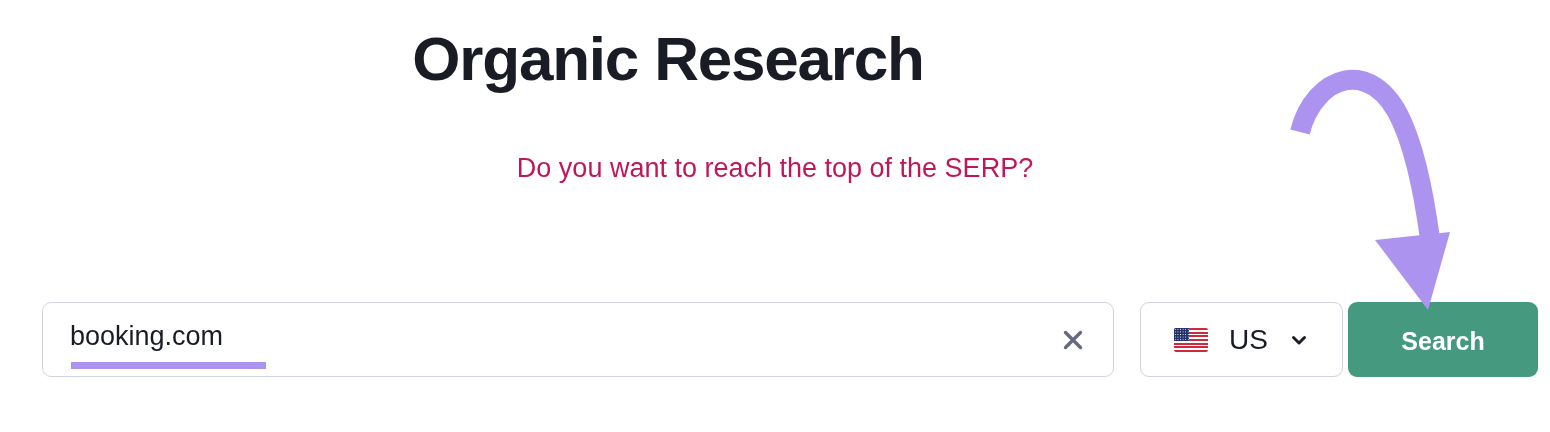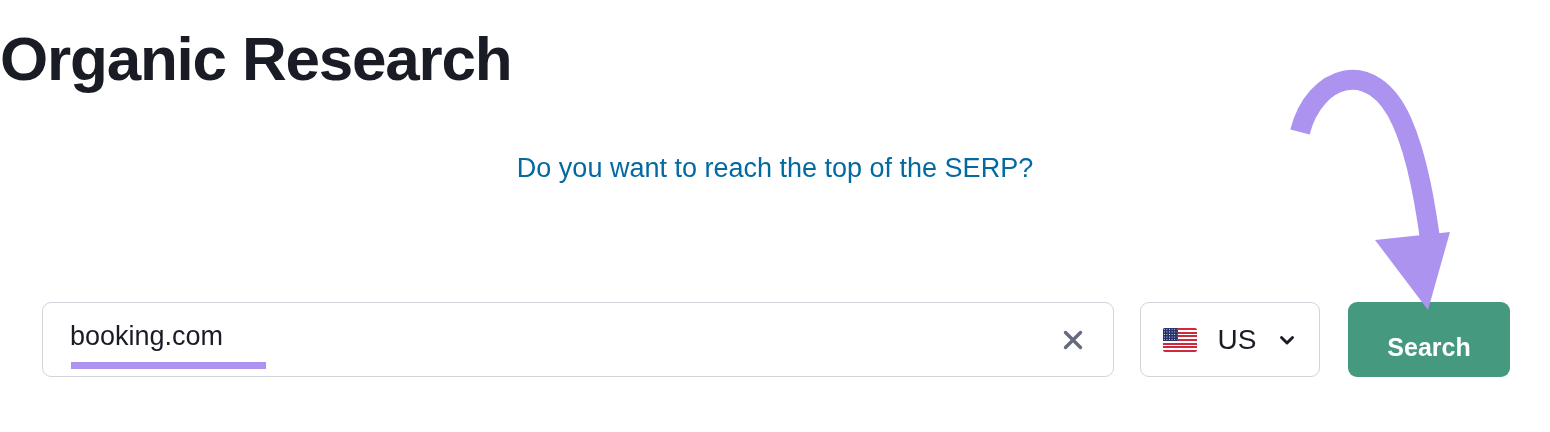--- a/index.html
+++ b/index.html
@@ -21,39 +21,39 @@
     height: 432px;
     background: #ffffff;
   }
 
   
   .page-title {
     position: absolute;
     left: 0;
     top: 22px;
     width: 1336px;
-    text-align: left;
+    text-align: center;
     font-size: 62px;
     line-height: 74px;
     font-weight: 700;
     letter-spacing: -1.2px;
     color: #191c25;
     white-space: nowrap;
   }
 
   .subtitle {
     position: absolute;
     left: 0;
     top: 144px;
     width: 1550px;
     text-align: center;
     font-size: 27px;
     line-height: 48px;
     font-weight: 400;
-    color: #0369a1;
+    color: #be185d;
   }
   .subtitle-line {
     display: block;
     white-space: nowrap;
   }
 
   
   .search-row {
     position: absolute;
     left: 42px;
@@ -109,21 +109,21 @@
     justify-content: center;
     cursor: pointer;
   }
   .clear-icon svg { display: block; }
 
   
   .country-select {
     position: absolute;
     left: 1098px;
     top: 0;
-    width: 180px;
+    width: 203px;
     height: 75px;
     box-sizing: border-box;
     border: 1px solid #d2d4dc;
     border-radius: 9px;
     background: #ffffff;
     display: flex;
     align-items: center;
     justify-content: center;
     gap: 21px;
     cursor: pointer;
@@ -173,33 +173,33 @@
     align-items: center;
     justify-content: center;
   }
   .chevron-icon svg { display: block; }
 
   
   .search-button {
     position: absolute;
     left: 1306px;
     top: 0;
-    width: 162px;
+    width: 190px;
     height: 75px;
     box-sizing: border-box;
     border: none;
     border-radius: 9px;
     background: #44997e;
     color: #ffffff;
     font-family: "Liberation Sans", sans-serif;
     font-size: 25px;
     font-weight: 700;
     line-height: 75px;
     text-align: center;
-    padding: 8px;
+    padding: 2px;
     cursor: pointer;
     white-space: nowrap;
   }
 
   
   .annotation-arrow {
     position: absolute;
     left: 1280px;
     top: 48px;
     width: 210px;

